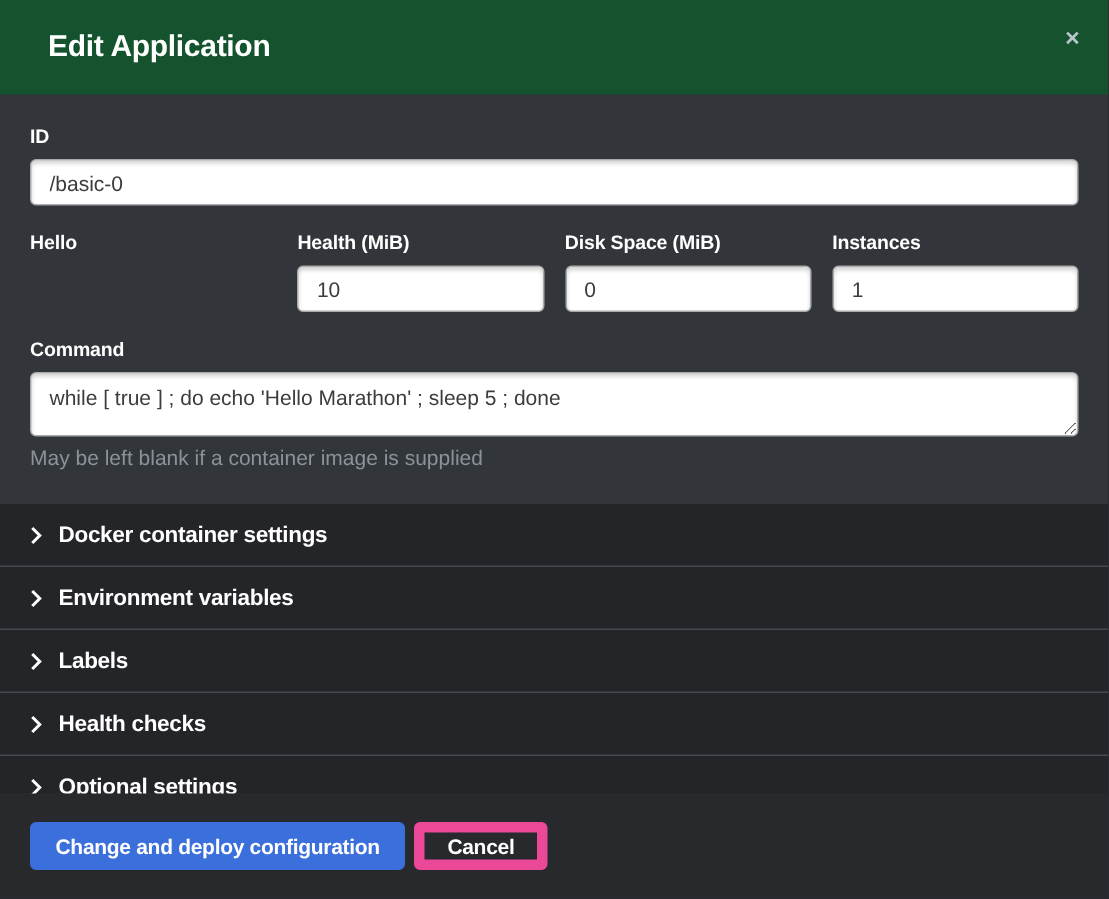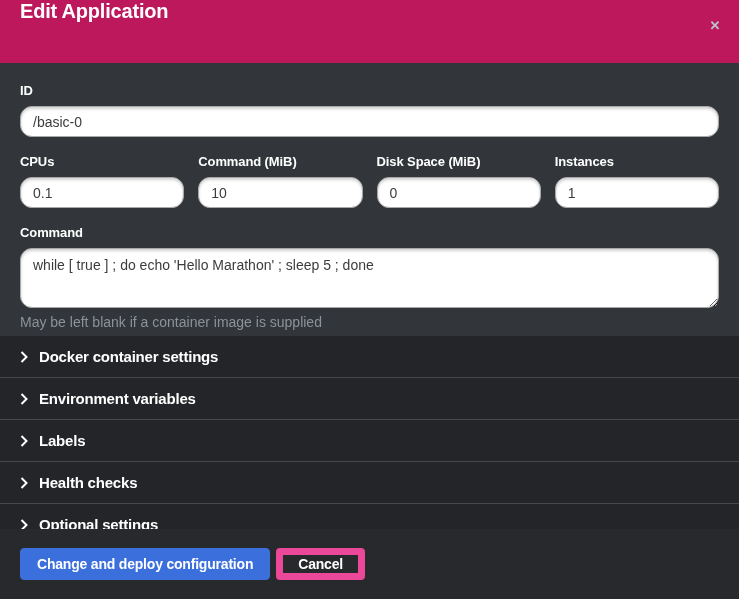--- a/index.html
+++ b/index.html
@@ -10,24 +10,24 @@
     overflow: hidden;
   }
   .modal {
     width: 739px; height: 599px;
     display: flex; flex-direction: column;
     background: #32363b;
   }
   
   .modal-header {
     height: 63px; flex: 0 0 63px;
-    background: #be185d;
+    background: #14532d;
     position: relative;
-    display: flex; align-items: flex-start;
-    padding: 0 20px;
+    display: flex; align-items: center;
+    padding: 0 32px;
   }
   .modal-title {
     color: #ffffff; font-size: 20px; font-weight: bold;
     letter-spacing: -0.2px;
   }
   .close-btn {
     position: absolute; top: 16px; right: 14px;
     width: 20px; height: 20px;
     background: none; border: none; cursor: pointer;
     color: #b9c4cd; font-size: 13px; font-weight: bold;
@@ -42,31 +42,31 @@
   }
   .form-label {
     display: block;
     color: #ffffff; font-size: 13px; font-weight: bold;
     margin-bottom: 8px; letter-spacing: -0.1px;
   }
   .text-input, .text-area {
     width: 100%;
     background: #ffffff;
     border: 1px solid #a9a9a9;
-    border-radius: 12px;
+    border-radius: 4px;
     box-shadow: inset 0 2px 3px rgba(0,0,0,0.18);
     color: #3c3c3c;
     font-size: 14px;
     font-family: "Liberation Sans", sans-serif;
     padding: 0 12px;
     outline: none;
   }
   .text-input { height: 31px; }
   .text-area {
-    height: 60px; padding: 7px 12px;
+    height: 43px; padding: 7px 12px;
     resize: both; display: block; line-height: 1.3;
   }
   .grid-row {
     display: grid;
     grid-template-columns: repeat(4, 1fr);
     gap: 14px;
     margin-top: 17px;
   }
   .command-group { margin-top: 17px; }
   .help-text {
@@ -134,25 +134,24 @@
 
   <div class="form-section">
 
     <div>
       <label class="form-label">ID</label>
       <input class="text-input" type="text" value="/basic-0" style="">
     </div>
 
     <div class="grid-row">
       <div>
-        <label class="form-label">CPUs</label>
-        <input class="text-input" type="text" value="0.1" style="">
-      </div>
-      <div>
-        <label class="form-label">Command (MiB)</label>
+        <label class="form-label">Hello</label>
+      </div>
+      <div>
+        <label class="form-label">Health (MiB)</label>
         <input class="text-input" type="text" value="10" style="">
       </div>
       <div>
         <label class="form-label">Disk Space (MiB)</label>
         <input class="text-input" type="text" value="0" style="">
       </div>
       <div>
         <label class="form-label">Instances</label>
         <input class="text-input" type="text" value="1" style="">
       </div>

